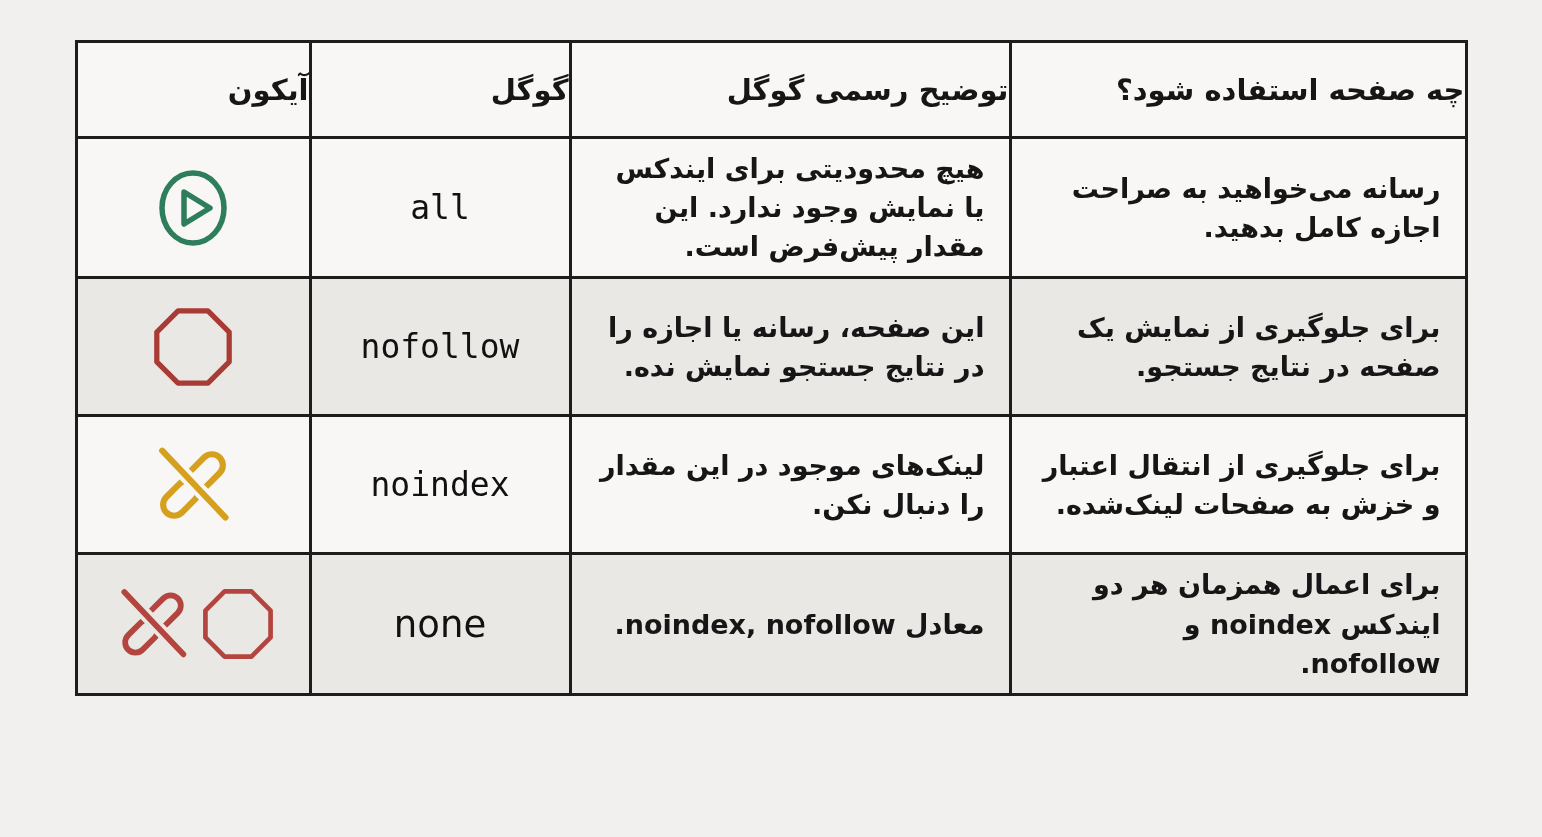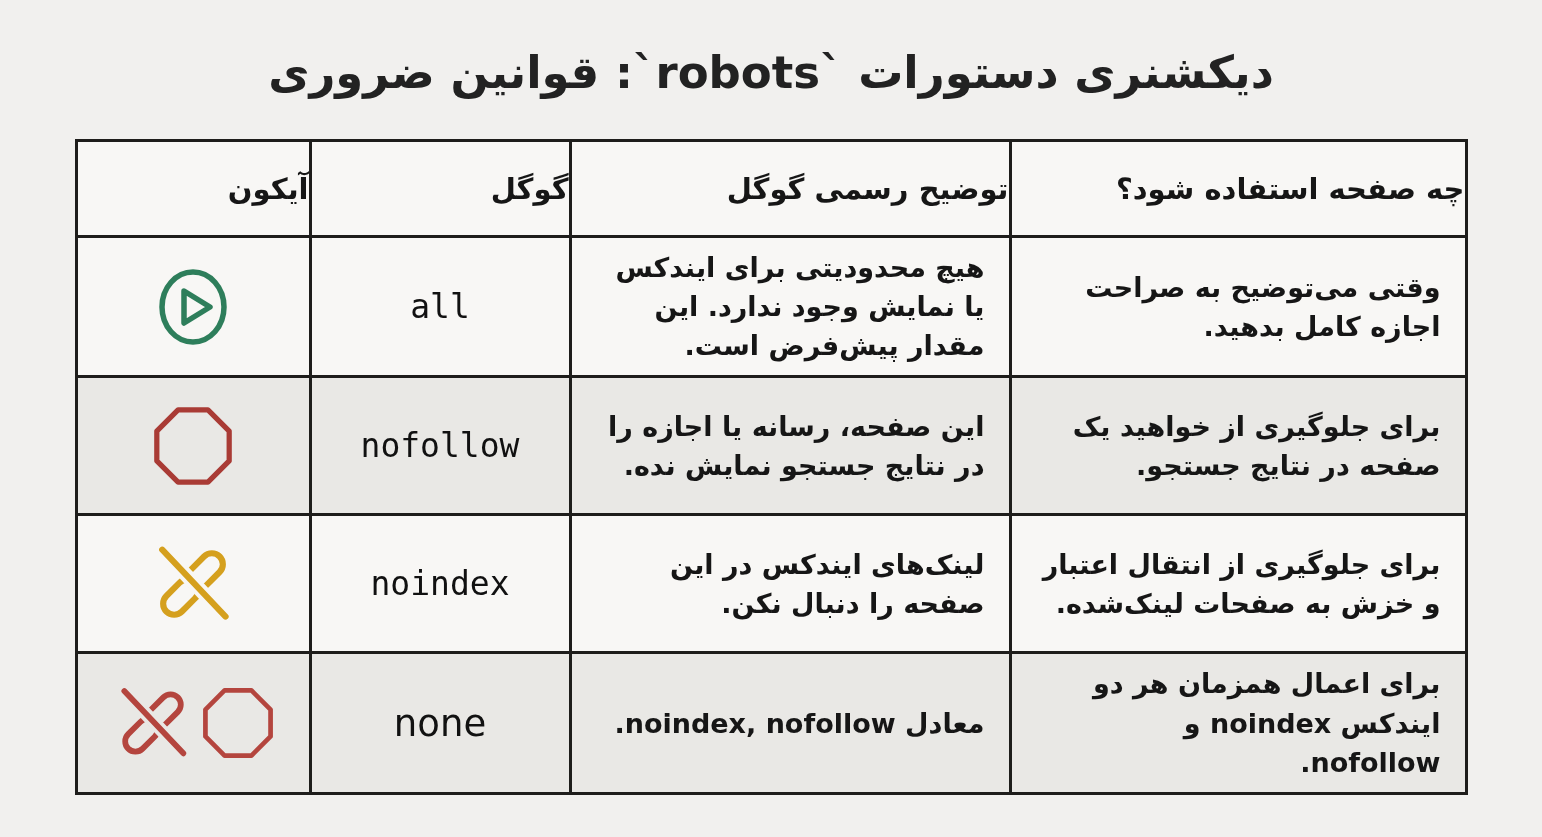--- a/index.html
+++ b/index.html
@@ -81,69 +81,68 @@
   .stroke-red{stroke:var(--red);}
   .stroke-gold{stroke:var(--gold);}
   .stroke-red-light{stroke:var(--red-light);}
   .halo{fill:none;stroke:var(--cell-bg);stroke-linecap:butt;}
 </style>
 </head>
 <body>
 
 <div class="page">
 
-  <h1 class="title">دیکشنری دستورات `robots`: قوانین ضروری</h1>
 
   <table class="robots-table" dir="rtl">
     <colgroup>
       <col style="width:456px">
       <col style="width:440px">
       <col style="width:260px">
       <col style="width:234px">
     </colgroup>
     <thead>
       <tr>
         <th>چه صفحه استفاده شود؟</th>
         <th>توضیح رسمی گوگل</th>
         <th>گوگل</th>
         <th>آیکون</th>
       </tr>
     </thead>
     <tbody>
 
       <tr>
-        <td class="cell-text">وقتی می‌توضیح به صراحت اجازه کامل بدهید.</td>
+        <td class="cell-text">رسانه می‌خواهید به صراحت اجازه کامل بدهید.</td>
         <td class="cell-text">هیچ محدودیتی برای ایندکس یا نمایش وجود ندارد. این مقدار پیش‌فرض است.</td>
         <td class="cell-directive">all</td>
         <td class="cell-icon">
           <span class="icon-wrap">
             <svg width="72" height="80" viewBox="0 0 72 80">
               <ellipse class="shape stroke-green" cx="36" cy="40" rx="31" ry="35" stroke-width="5.5"></ellipse>
               <path class="shape stroke-green" d="M27 24 L53 40 L27 56 Z" stroke-width="5.5"></path>
             </svg>
           </span>
         </td>
       </tr>
 
       <tr class="alt">
-        <td class="cell-text">برای جلوگیری از خواهید یک صفحه در نتایج جستجو.</td>
+        <td class="cell-text">برای جلوگیری از نمایش یک صفحه در نتایج جستجو.</td>
         <td class="cell-text">این صفحه، رسانه یا اجازه را در نتایج جستجو نمایش نده.</td>
         <td class="cell-directive">nofollow</td>
         <td class="cell-icon">
           <span class="icon-wrap">
             <svg width="80" height="82" viewBox="0 0 84 84">
               <polygon class="shape stroke-red" stroke-width="5.5" points="26.3,4 57.7,4 80,26.3 80,57.7 57.7,80 26.3,80 4,57.7 4,26.3"></polygon>
             </svg>
           </span>
         </td>
       </tr>
 
       <tr>
         <td class="cell-text">برای جلوگیری از انتقال اعتبار و خزش به صفحات لینک‌شده.</td>
-        <td class="cell-text">لینک‌های ایندکس در این صفحه را دنبال نکن.</td>
+        <td class="cell-text">لینک‌های موجود در این مقدار را دنبال نکن.</td>
         <td class="cell-directive">noindex</td>
         <td class="cell-icon">
           <span class="icon-wrap">
             <svg width="88" height="88" viewBox="0 0 100 100">
               <rect class="shape stroke-gold" x="41" y="22.5" width="46" height="25" rx="12.5" transform="rotate(-45 64 35)" stroke-width="7"></rect>
               <rect class="shape stroke-gold" x="13" y="52.5" width="46" height="25" rx="12.5" transform="rotate(-45 36 65)" stroke-width="7"></rect>
               <line class="halo" x1="13" y1="9" x2="89" y2="89" stroke-width="16"></line>
               <line class="shape stroke-gold" x1="15" y1="11" x2="87" y2="87" stroke-width="7"></line>
             </svg>
           </span>

